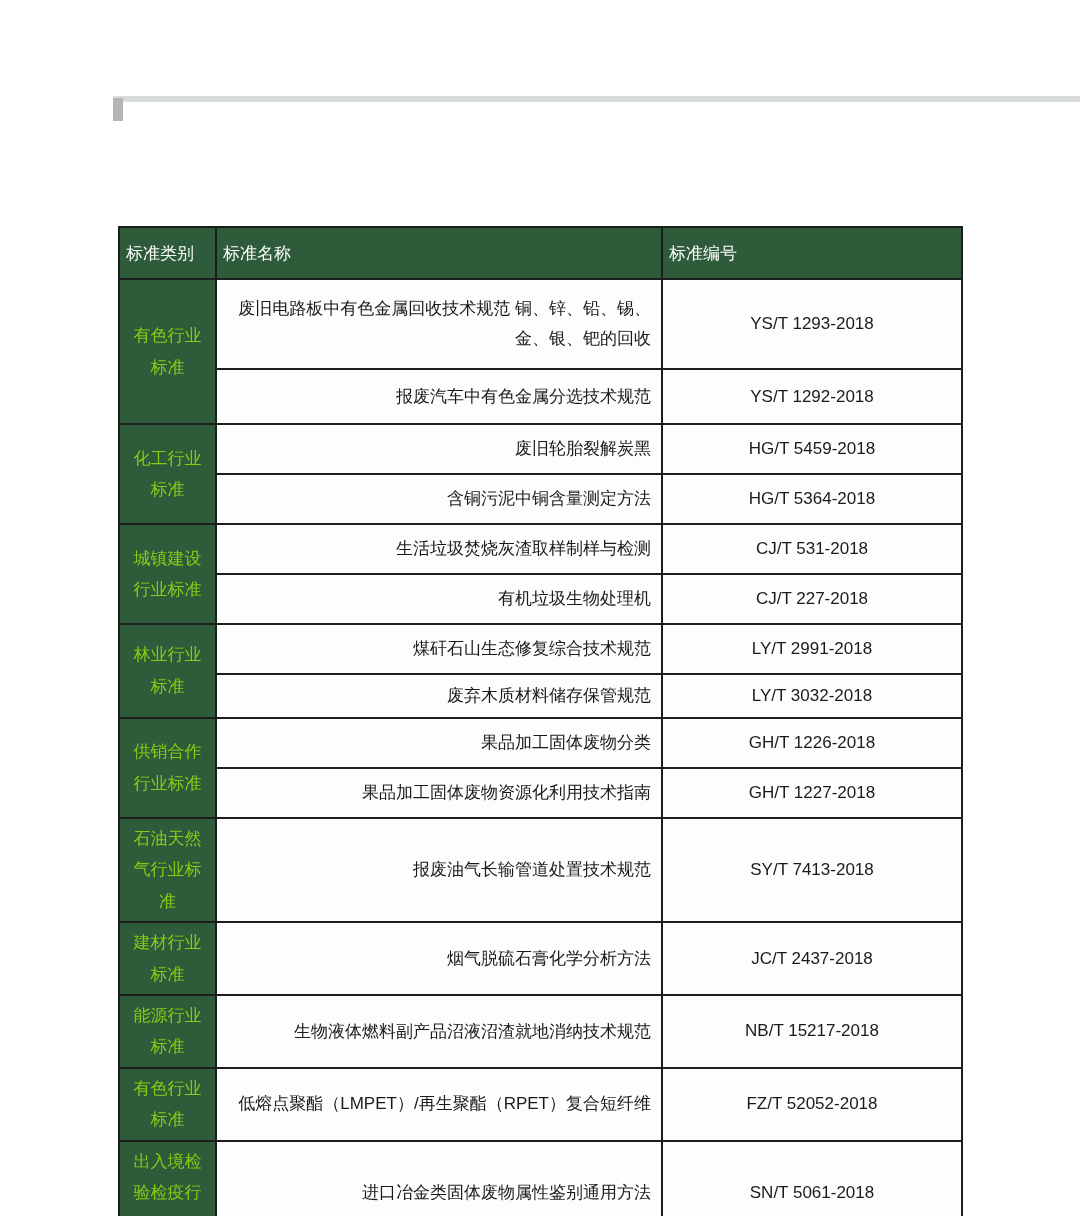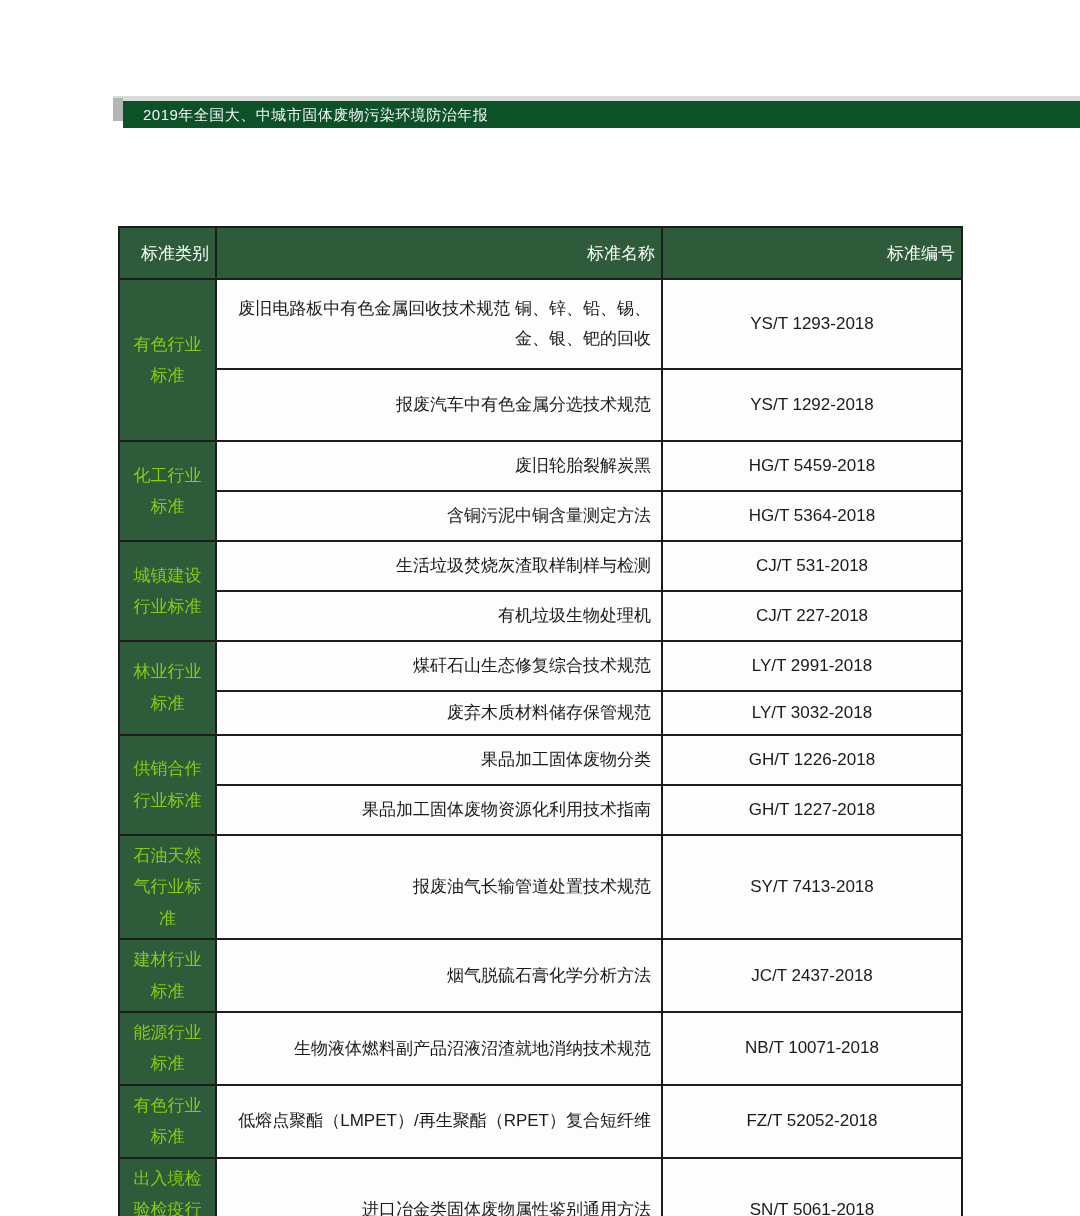--- a/index.html
+++ b/index.html
@@ -19,21 +19,21 @@
   table.std{
     position:absolute;left:118px;top:226px;width:843px;
     border-collapse:collapse;table-layout:fixed;
   }
   .std th,.std td{
     border:2px solid var(--border-color,#1d1d1d);
     font-size:17px;font-weight:400;box-sizing:border-box;
   }
   .std th{
     background:var(--table-green,#2e5b39);color:#fbfdfb;
-    height:52px;padding:2px 6px;text-align:right;
+    height:52px;padding:2px 6px;text-align:left;
   }
   .std td.cat{
     background:var(--table-green,#2e5b39);color:#84cc16;
     text-align:center;vertical-align:middle;line-height:1.85;padding:4px 8px;
   }
   .std td.name{
     background:#fdfdfd;text-align:right;vertical-align:middle;
     padding:6px 10px 6px 14px;line-height:1.75;
   }
   .std td.code{
@@ -43,23 +43,20 @@
   col.c-name{width:446px;}
   col.c-code{width:300px;}
 </style>
 </head>
 <body>
 
 <div class="page">
 
   <div class="banner-strip"></div>
   <div class="banner-tab"></div>
-  <div class="banner">
-    <span>2019年全国大、中城市固体废物污染环境防治年报</span>
-  </div>
 
   <table class="std">
     <colgroup>
       <col class="c-cat">
         <col class="c-name">
         <col class="c-code">
     </colgroup>
     <thead>
       <tr style="height:52px">
         <th>标准类别</th>
@@ -67,21 +64,21 @@
         <th>标准编号</th>
       </tr>
     </thead>
     <tbody>
 
       <tr style="height:90px">
         <td class="cat" rowspan="2">有色行业标准</td>
         <td class="name">废旧电路板中有色金属回收技术规范 铜、锌、铅、锡、金、银、钯的回收</td>
         <td class="code">YS/T 1293-2018</td>
       </tr>
-      <tr style="height:72px">
+      <tr style="height:55px">
         <td class="name">报废汽车中有色金属分选技术规范</td>
         <td class="code">YS/T 1292-2018</td>
       </tr>
 
       <tr style="height:50px">
         <td class="cat" rowspan="2">化工行业标准</td>
         <td class="name">废旧轮胎裂解炭黑</td>
         <td class="code">HG/T 5459-2018</td>
       </tr>
       <tr style="height:50px">
@@ -127,21 +124,21 @@
 
       <tr style="height:65px">
         <td class="cat">建材行业标准</td>
         <td class="name">烟气脱硫石膏化学分析方法</td>
         <td class="code">JC/T 2437-2018</td>
       </tr>
 
       <tr style="height:55px">
         <td class="cat">能源行业标准</td>
         <td class="name">生物液体燃料副产品沼液沼渣就地消纳技术规范</td>
-        <td class="code">NB/T 10071-2018</td>
+        <td class="code">NB/T 15217-2018</td>
       </tr>
 
       <tr style="height:70px">
         <td class="cat">有色行业标准</td>
         <td class="name">低熔点聚酯（LMPET）/再生聚酯（RPET）复合短纤维</td>
         <td class="code">FZ/T 52052-2018</td>
       </tr>
 
       <tr style="height:85px">
         <td class="cat">出入境检验检疫行业标准</td>

